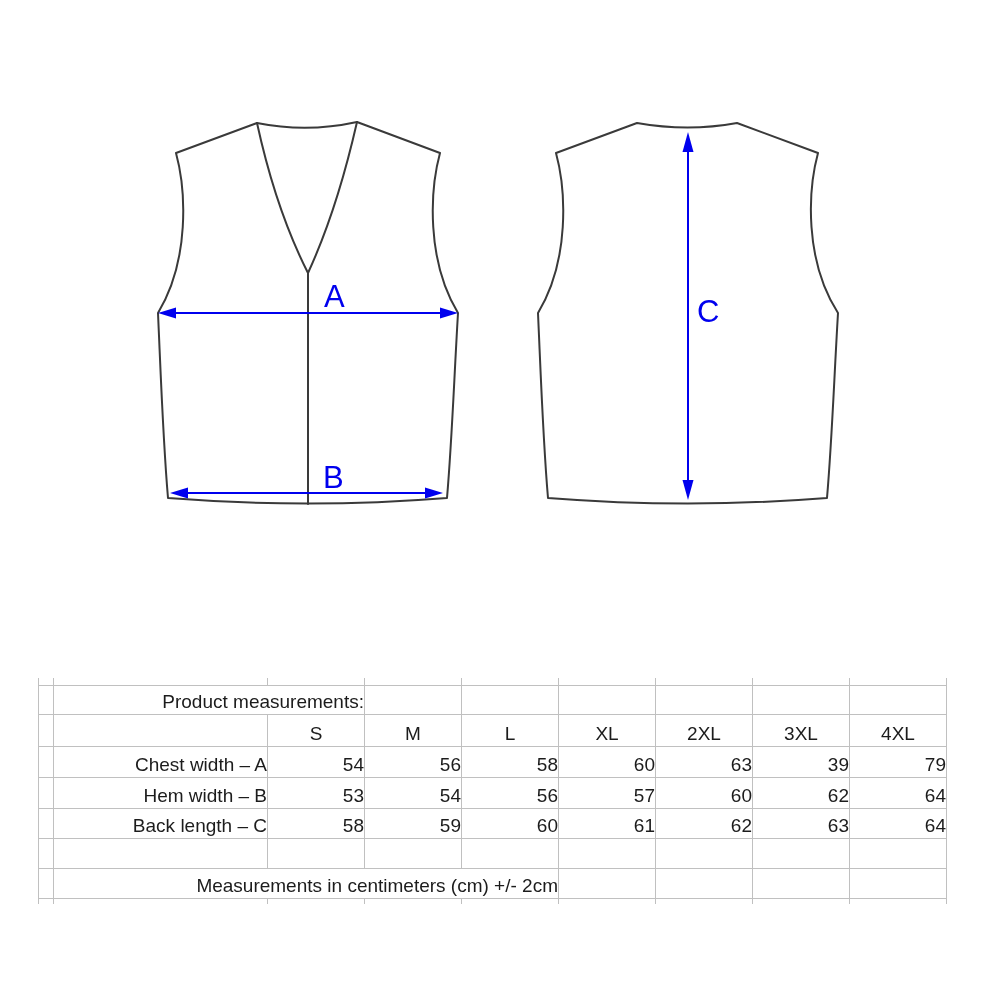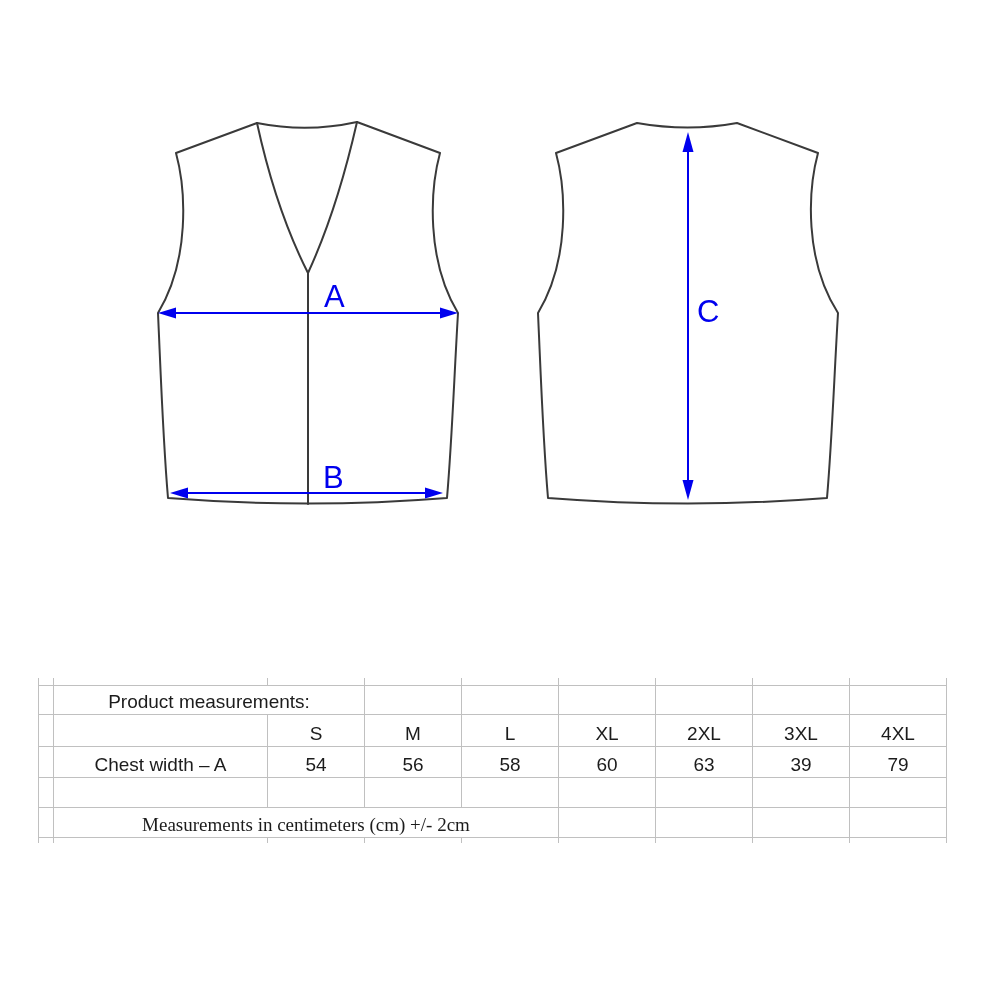--- a/index.html
+++ b/index.html
@@ -29,25 +29,25 @@
   }
   table.meas td {
     border: 1px solid #c0c0c0;
     padding: 0;
     vertical-align: bottom;
     white-space: nowrap;
     overflow: visible;
     font-size: 19px;
     line-height: 24px;
   }
-  td.cell-num   { text-align: center; padding-bottom: 3px; }
+  td.cell-num   { text-align: right; padding-bottom: 3px; }
   td.cell-size  { text-align: center; padding-bottom: 3px; }
-  td.cell-label { text-align: center; padding-right: 9px; padding-bottom: 3px; }
-  td.cell-title { text-align: center; padding-left: 9px; padding-bottom: 4px; }
-  td.cell-note  { text-align: center; padding-left: 9px; padding-bottom: 4px; font-family: Liberation Serif, serif; }
+  td.cell-label { text-align: right; padding-right: 9px; padding-bottom: 3px; }
+  td.cell-title { text-align: right; padding-left: 9px; padding-bottom: 4px; }
+  td.cell-note  { text-align: right; padding-left: 9px; padding-bottom: 4px; }
   tr.row-cut-top td    { border-top: none; }
   tr.row-cut-bottom td { border-bottom: none; }
   td.edge-left  { border-left: none; }
 </style>
 </head>
 <body>
 
 <div id="canvas">
 
   <svg id="vest-diagram" width="1000" height="660" viewBox="0 0 1000 660">
@@ -152,20 +152,42 @@
         <td class="edge-left"></td>
         <td class="cell-label">Chest width – A</td>
         <td class="cell-num">54</td>
         <td class="cell-num">56</td>
         <td class="cell-num">58</td>
         <td class="cell-num">60</td>
         <td class="cell-num">63</td>
         <td class="cell-num">39</td>
         <td class="cell-num">79</td>
       </tr>
+      <tr style="height:31px">
+        <td class="edge-left"></td>
+        <td class="cell-label">Hem width – B</td>
+        <td class="cell-num">53</td>
+        <td class="cell-num">54</td>
+        <td class="cell-num">56</td>
+        <td class="cell-num">57</td>
+        <td class="cell-num">60</td>
+        <td class="cell-num">62</td>
+        <td class="cell-num">64</td>
+      </tr>
+      <tr style="height:30px">
+        <td class="edge-left"></td>
+        <td class="cell-label">Back length – C</td>
+        <td class="cell-num">58</td>
+        <td class="cell-num">59</td>
+        <td class="cell-num">60</td>
+        <td class="cell-num">61</td>
+        <td class="cell-num">62</td>
+        <td class="cell-num">63</td>
+        <td class="cell-num">64</td>
+      </tr>
       <tr style="height:30px">
         <td class="edge-left"></td>
           <td></td>
           <td></td>
           <td></td>
           <td></td>
           <td></td>
           <td></td>
           <td></td>
           <td></td>

